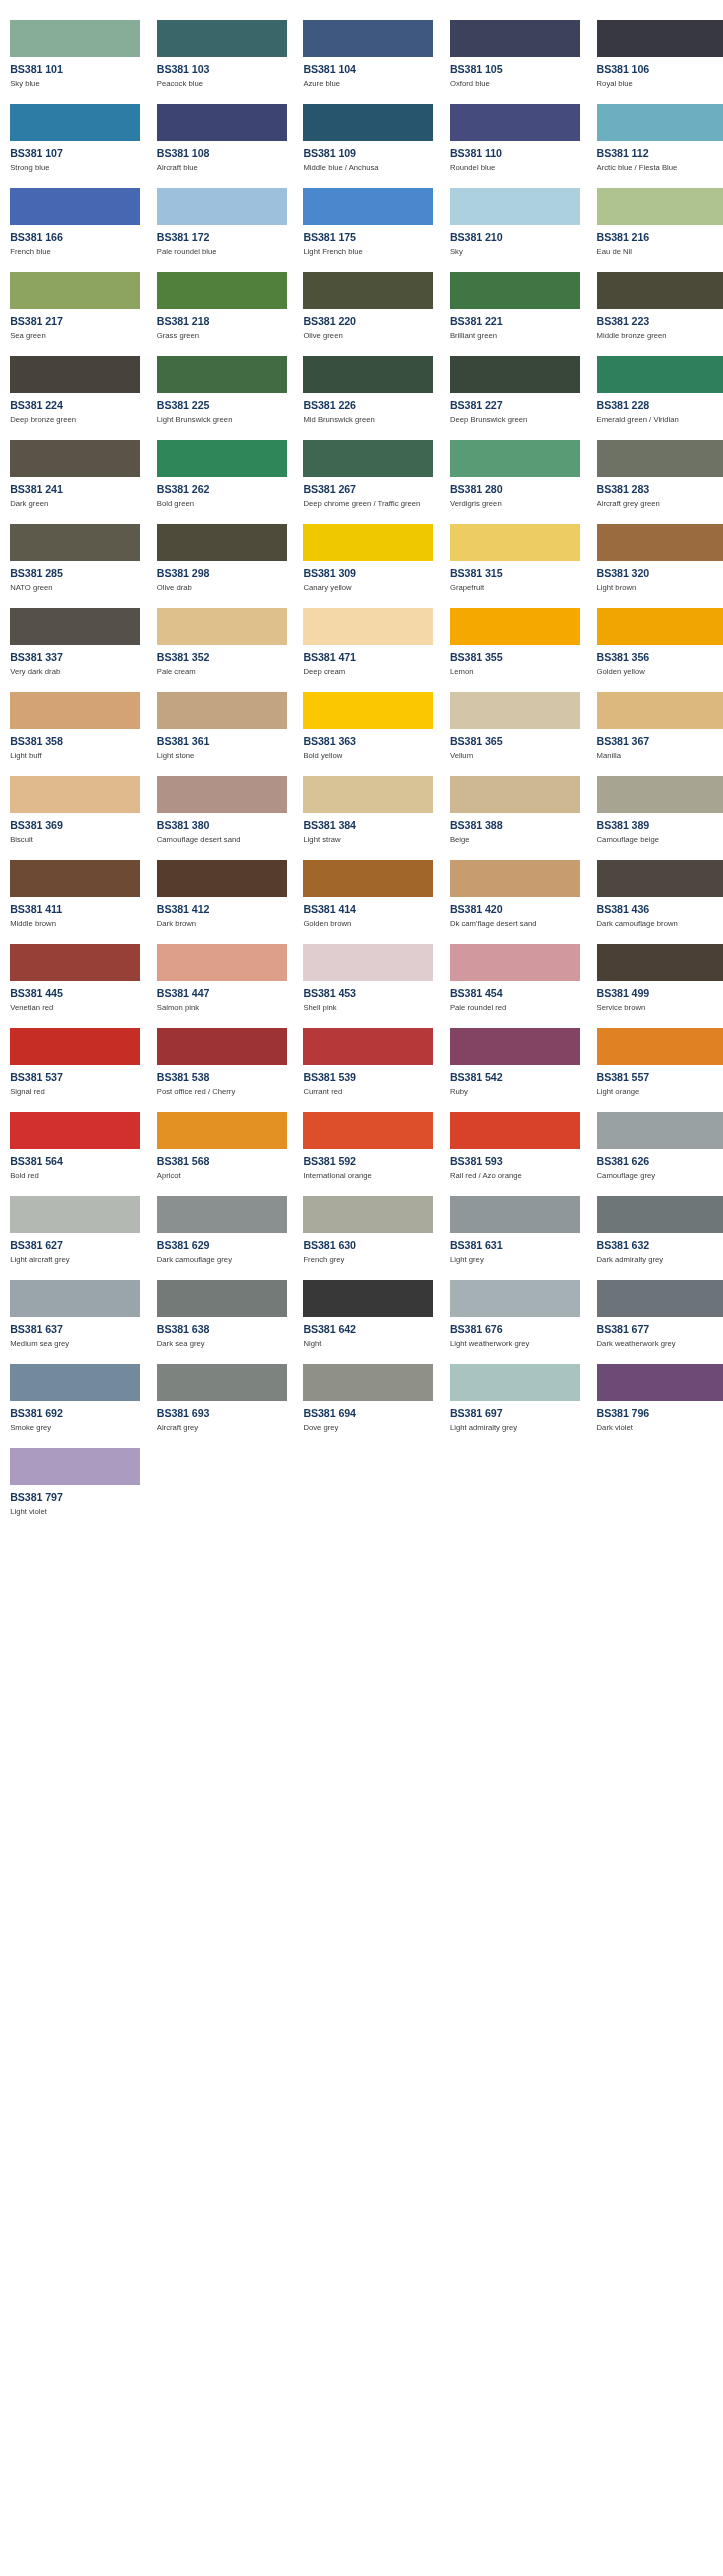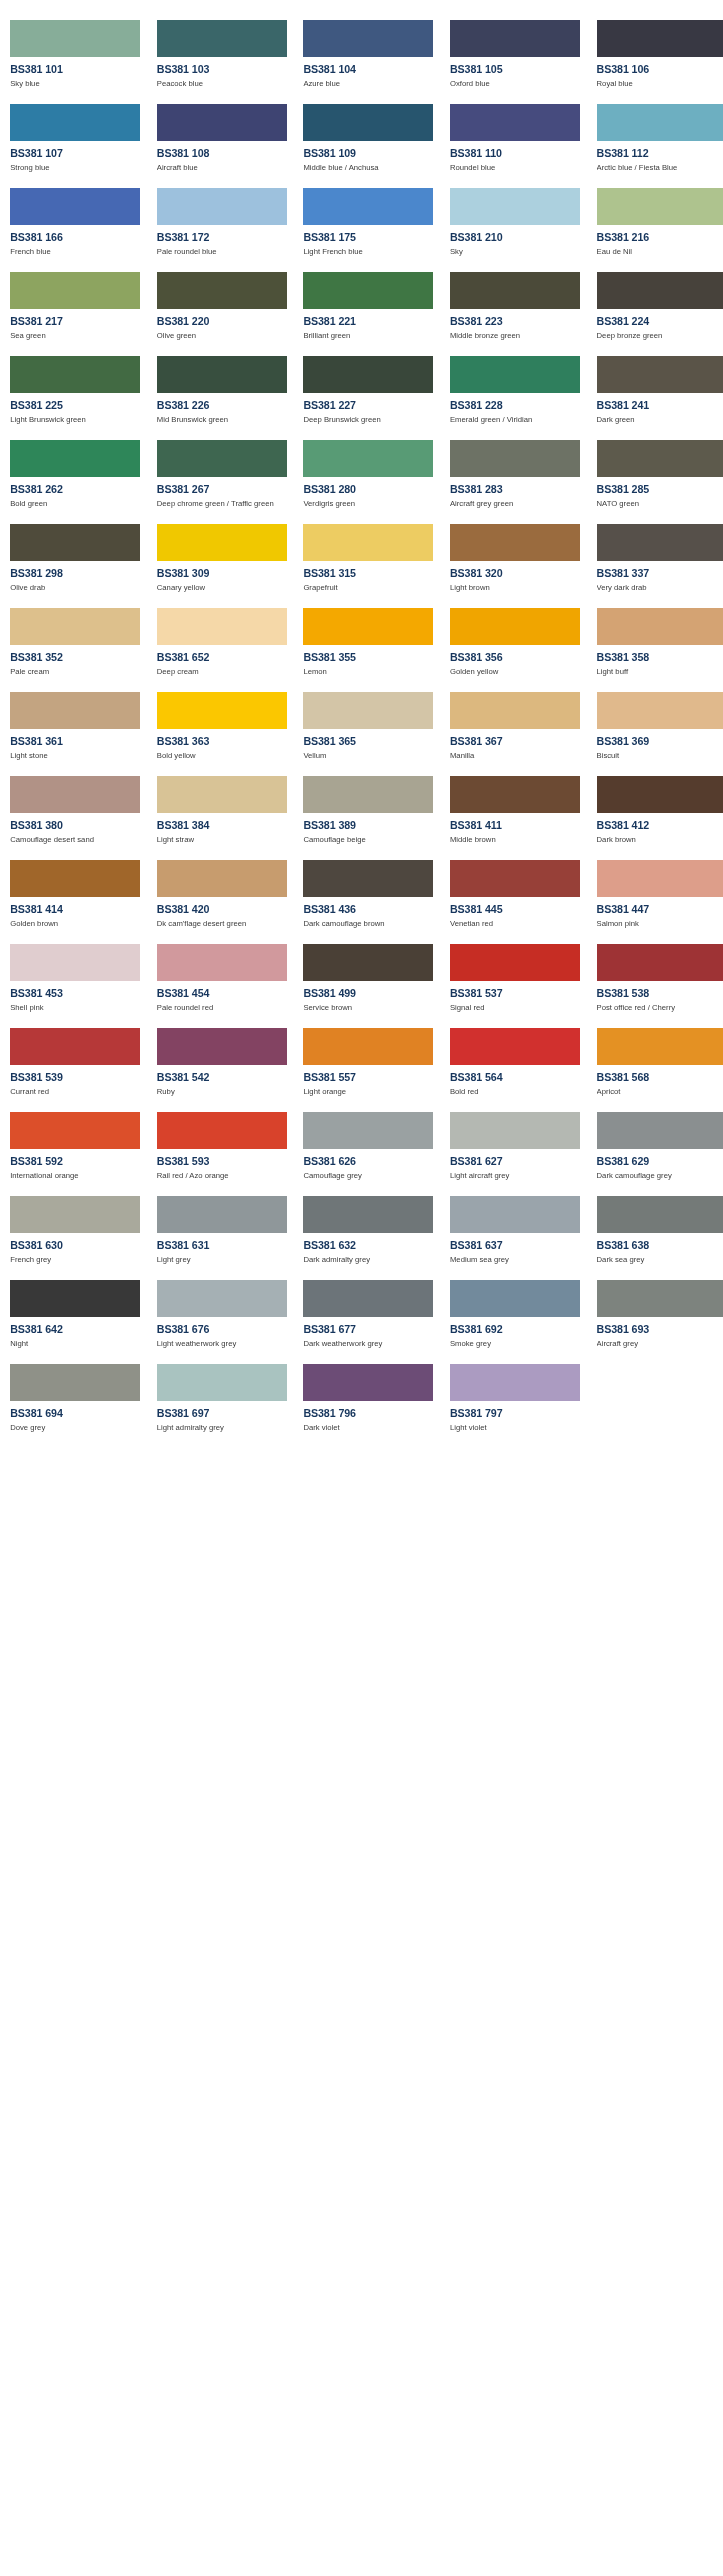--- a/index.html
+++ b/index.html
@@ -129,20 +129,25 @@
       <span class="swatch-chip" style="background-color: rgb(174, 195, 142);"></span>
       <div class="swatch-code">BS381 216</div>
       <div class="swatch-name">Eau de Nil</div>
     </div>
     <div class="swatch-cell">
       <span class="swatch-chip" style="background-color: rgb(141, 164, 96);"></span>
       <div class="swatch-code">BS381 217</div>
       <div class="swatch-name">Sea green</div>
     </div>
     <div class="swatch-cell">
+      <span class="swatch-chip" style="background-color: rgb(81, 127, 60);"></span>
+      <div class="swatch-code">BS381 218</div>
+      <div class="swatch-name">Grass green</div>
+    </div>
+    <div class="swatch-cell">
       <span class="swatch-chip" style="background-color: rgb(77, 81, 57);"></span>
       <div class="swatch-code">BS381 220</div>
       <div class="swatch-name">Olive green</div>
     </div>
     <div class="swatch-cell">
       <span class="swatch-chip" style="background-color: rgb(63, 118, 68);"></span>
       <div class="swatch-code">BS381 221</div>
       <div class="swatch-name">Brilliant green</div>
     </div>
     <div class="swatch-cell">
@@ -230,21 +235,21 @@
       <div class="swatch-code">BS381 337</div>
       <div class="swatch-name">Very dark drab</div>
     </div>
     <div class="swatch-cell">
       <span class="swatch-chip" style="background-color: rgb(221, 192, 140);"></span>
       <div class="swatch-code">BS381 352</div>
       <div class="swatch-name">Pale cream</div>
     </div>
     <div class="swatch-cell">
       <span class="swatch-chip" style="background-color: rgb(245, 216, 168);"></span>
-      <div class="swatch-code">BS381 652</div>
+      <div class="swatch-code">BS381 471</div>
       <div class="swatch-name">Deep cream</div>
     </div>
     <div class="swatch-cell">
       <span class="swatch-chip" style="background-color: rgb(244, 168, 0);"></span>
       <div class="swatch-code">BS381 355</div>
       <div class="swatch-name">Lemon</div>
     </div>
     <div class="swatch-cell">
       <span class="swatch-chip" style="background-color: rgb(240, 165, 0);"></span>
       <div class="swatch-code">BS381 356</div>
@@ -284,20 +289,25 @@
       <span class="swatch-chip" style="background-color: rgb(177, 146, 134);"></span>
       <div class="swatch-code">BS381 380</div>
       <div class="swatch-name">Camouflage desert sand</div>
     </div>
     <div class="swatch-cell">
       <span class="swatch-chip" style="background-color: rgb(216, 195, 150);"></span>
       <div class="swatch-code">BS381 384</div>
       <div class="swatch-name">Light straw</div>
     </div>
     <div class="swatch-cell">
+      <span class="swatch-chip" style="background-color: rgb(205, 184, 145);"></span>
+      <div class="swatch-code">BS381 388</div>
+      <div class="swatch-name">Beige</div>
+    </div>
+    <div class="swatch-cell">
       <span class="swatch-chip" style="background-color: rgb(168, 164, 146);"></span>
       <div class="swatch-code">BS381 389</div>
       <div class="swatch-name">Camouflage beige</div>
     </div>
     <div class="swatch-cell">
       <span class="swatch-chip" style="background-color: rgb(108, 74, 51);"></span>
       <div class="swatch-code">BS381 411</div>
       <div class="swatch-name">Middle brown</div>
     </div>
     <div class="swatch-cell">
@@ -306,21 +316,21 @@
       <div class="swatch-name">Dark brown</div>
     </div>
     <div class="swatch-cell">
       <span class="swatch-chip" style="background-color: rgb(160, 102, 42);"></span>
       <div class="swatch-code">BS381 414</div>
       <div class="swatch-name">Golden brown</div>
     </div>
     <div class="swatch-cell">
       <span class="swatch-chip" style="background-color: rgb(199, 156, 110);"></span>
       <div class="swatch-code">BS381 420</div>
-      <div class="swatch-name">Dk cam'flage desert green</div>
+      <div class="swatch-name">Dk cam'flage desert sand</div>
     </div>
     <div class="swatch-cell">
       <span class="swatch-chip" style="background-color: rgb(78, 71, 63);"></span>
       <div class="swatch-code">BS381 436</div>
       <div class="swatch-name">Dark camouflage brown</div>
     </div>
     <div class="swatch-cell">
       <span class="swatch-chip" style="background-color: rgb(151, 64, 56);"></span>
       <div class="swatch-code">BS381 445</div>
       <div class="swatch-name">Venetian red</div>

